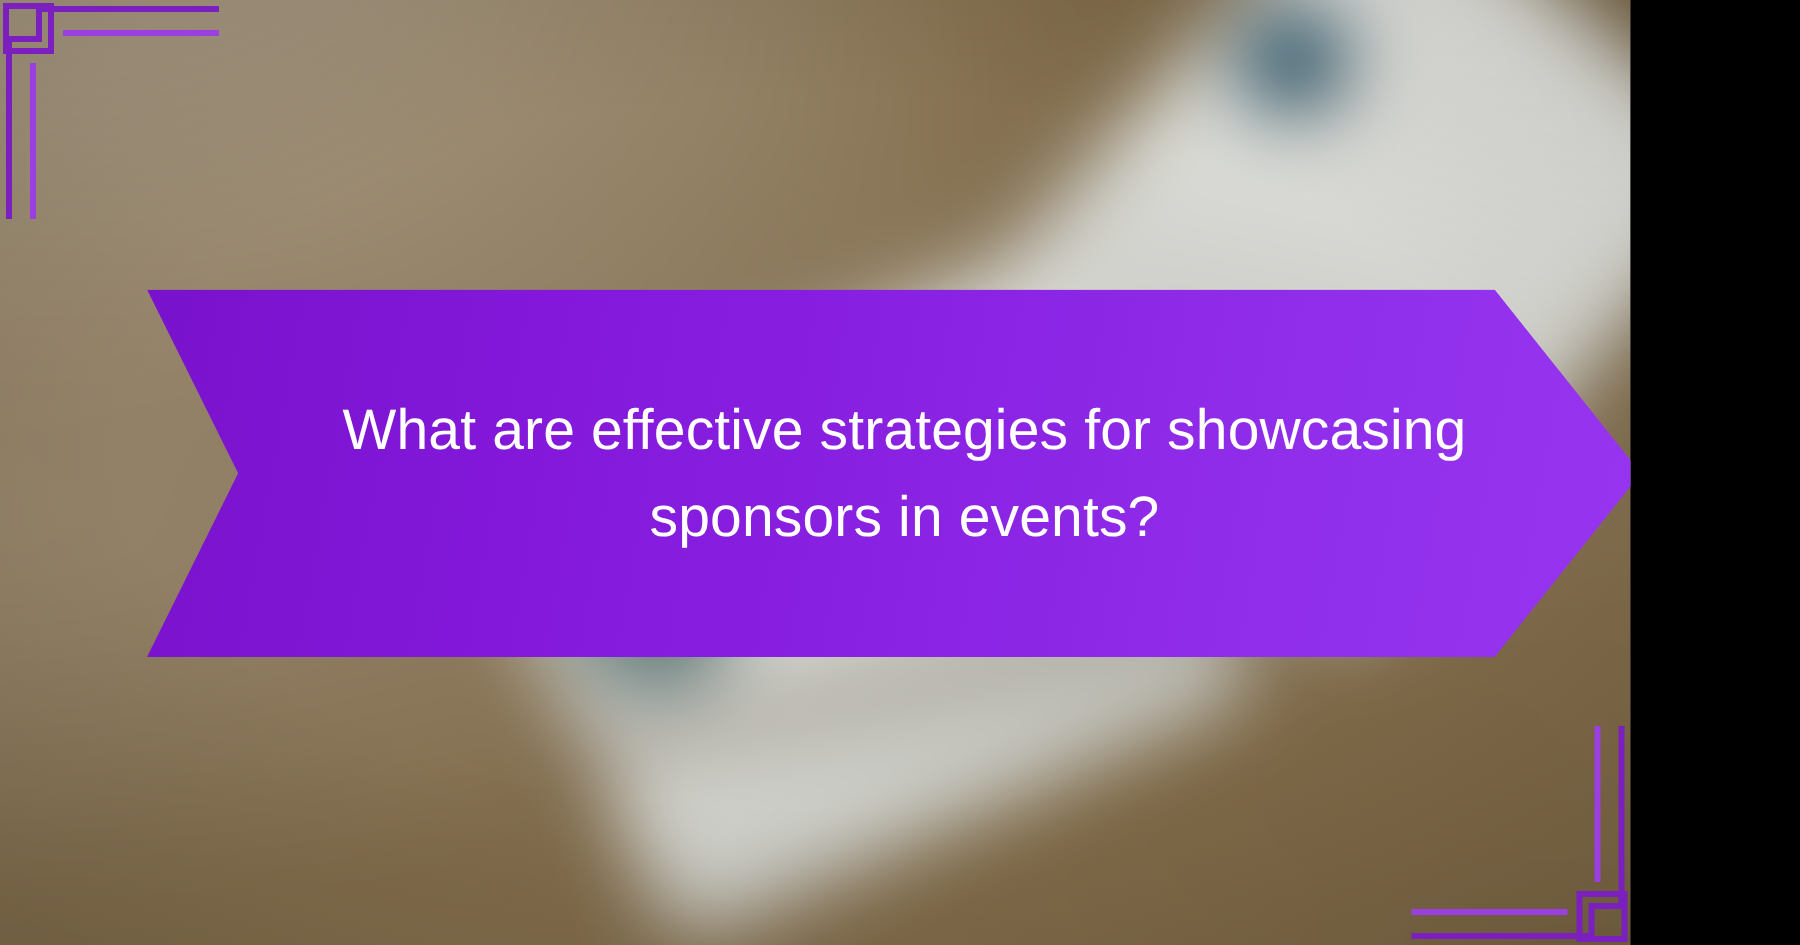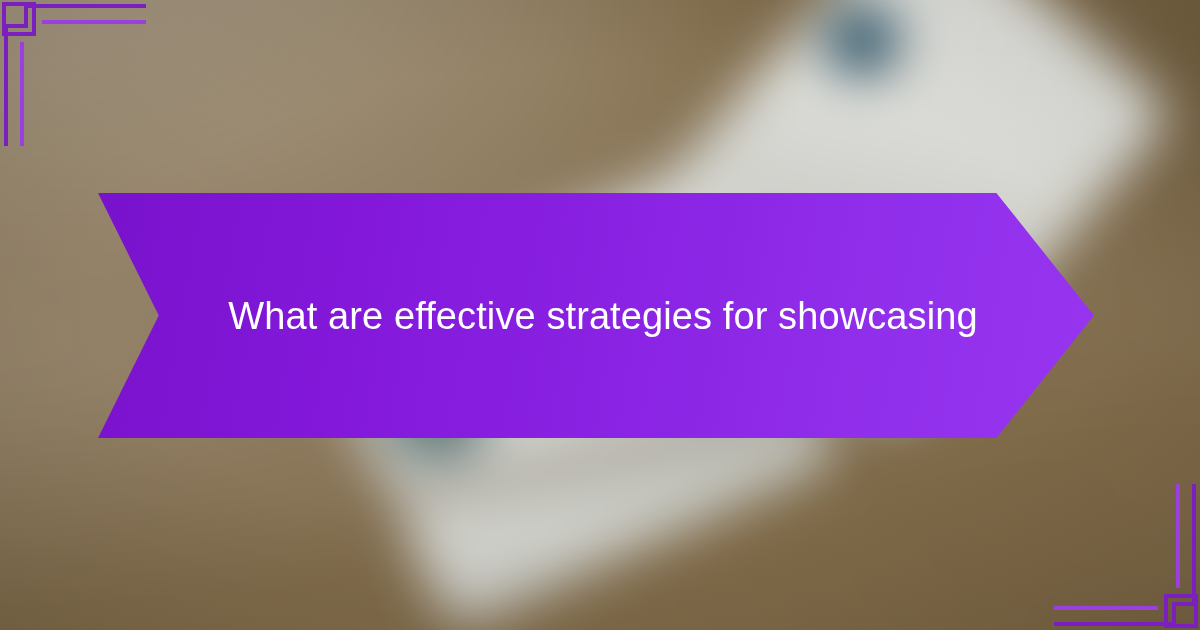--- a/index.html
+++ b/index.html
@@ -2,21 +2,21 @@
 <html><head>
 <meta charset="utf-8">
 <style>
   html, body {
     margin: 0;
     padding: 0;
     background: #000;
   }
   #stage {
     position: relative;
-    width: 1200px;
+    width: 1087px;
     height: 630px;
     overflow: hidden;
     font-family: "Liberation Sans", sans-serif;
   }
 
   
   #bg {
     position: absolute;
     inset: 0;
     background: #8e7f6a;
@@ -161,16 +161,17 @@
         <polyline points="146,22 42,22"></polyline>
         <polyline points="22,42 22,146"></polyline>
       </g>
     </svg>
   </div>
 
   <div id="banner">
     <div id="banner-text">
       <span>What are effective strategies for showcasing</span>
       <br>
+      <span>sponsors in events?</span>
     </div>
   </div>
 
 </div>
 
 </body></html>

